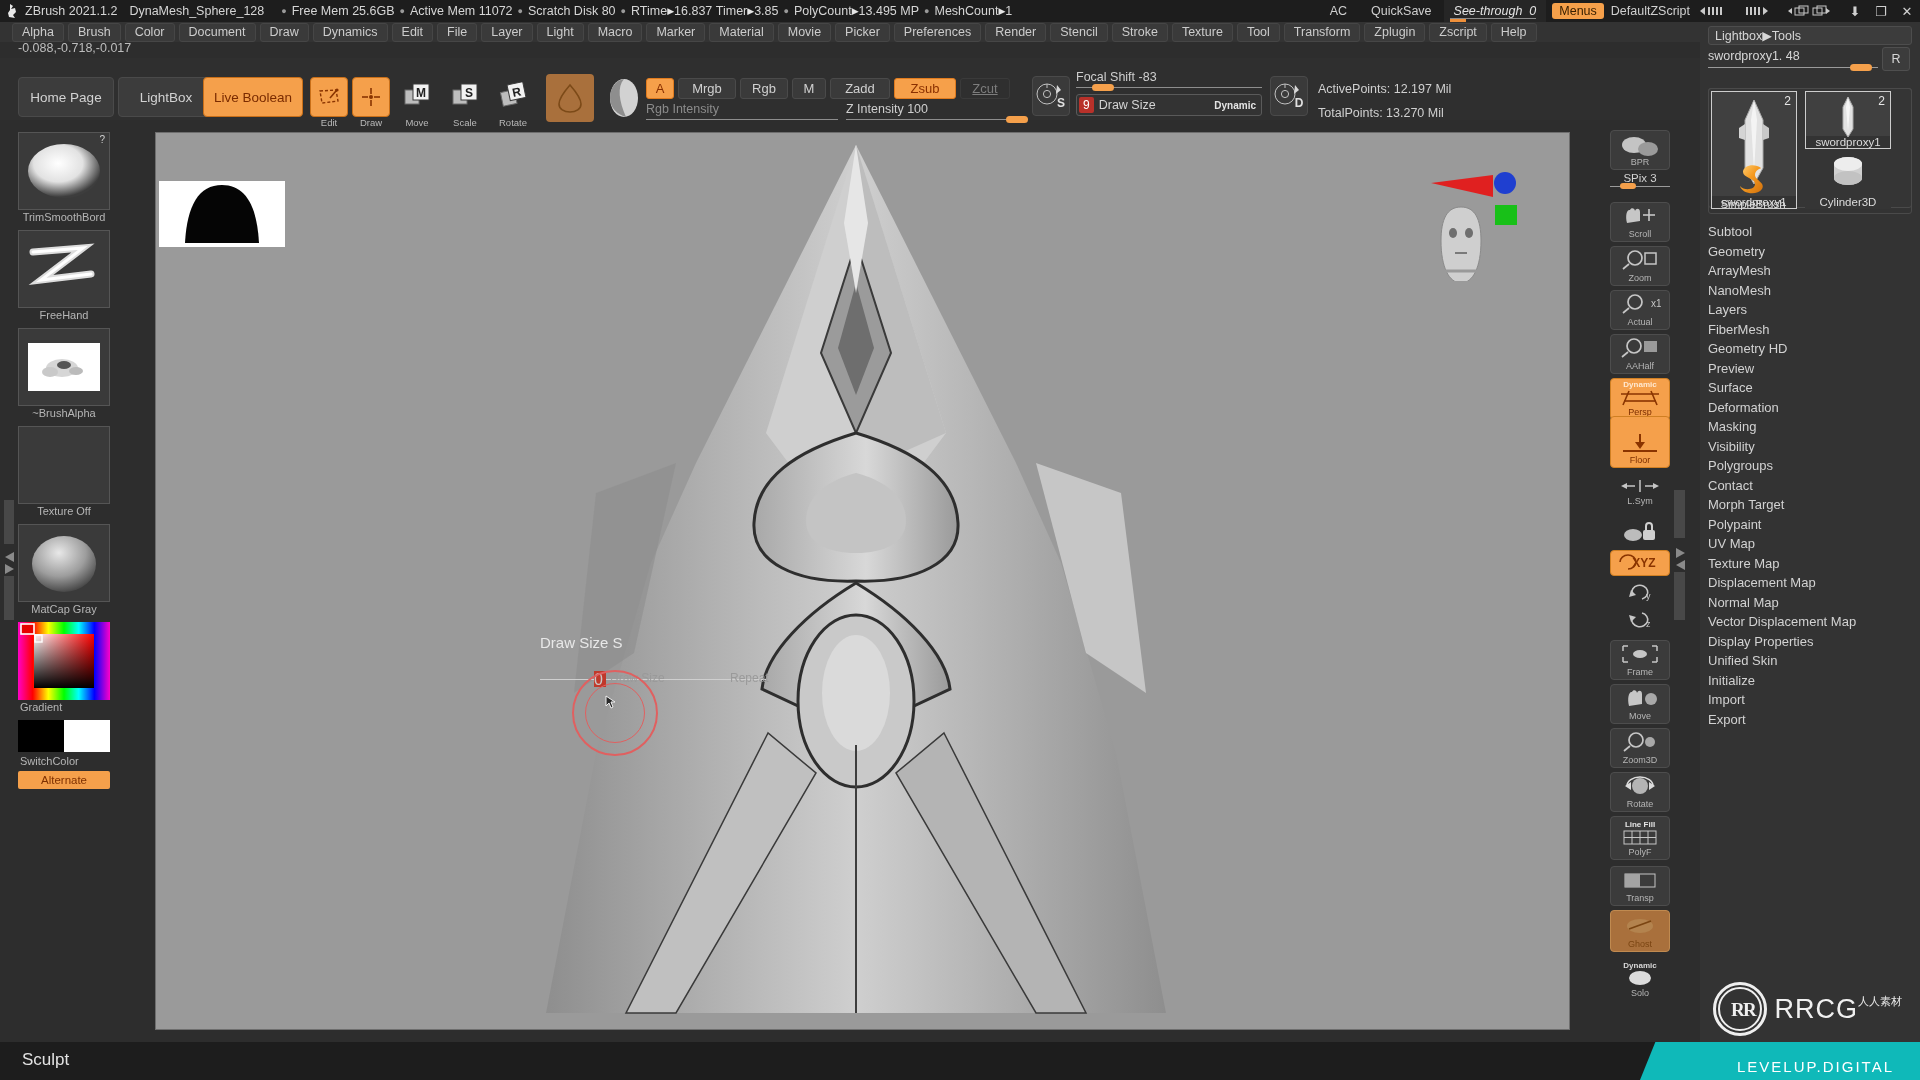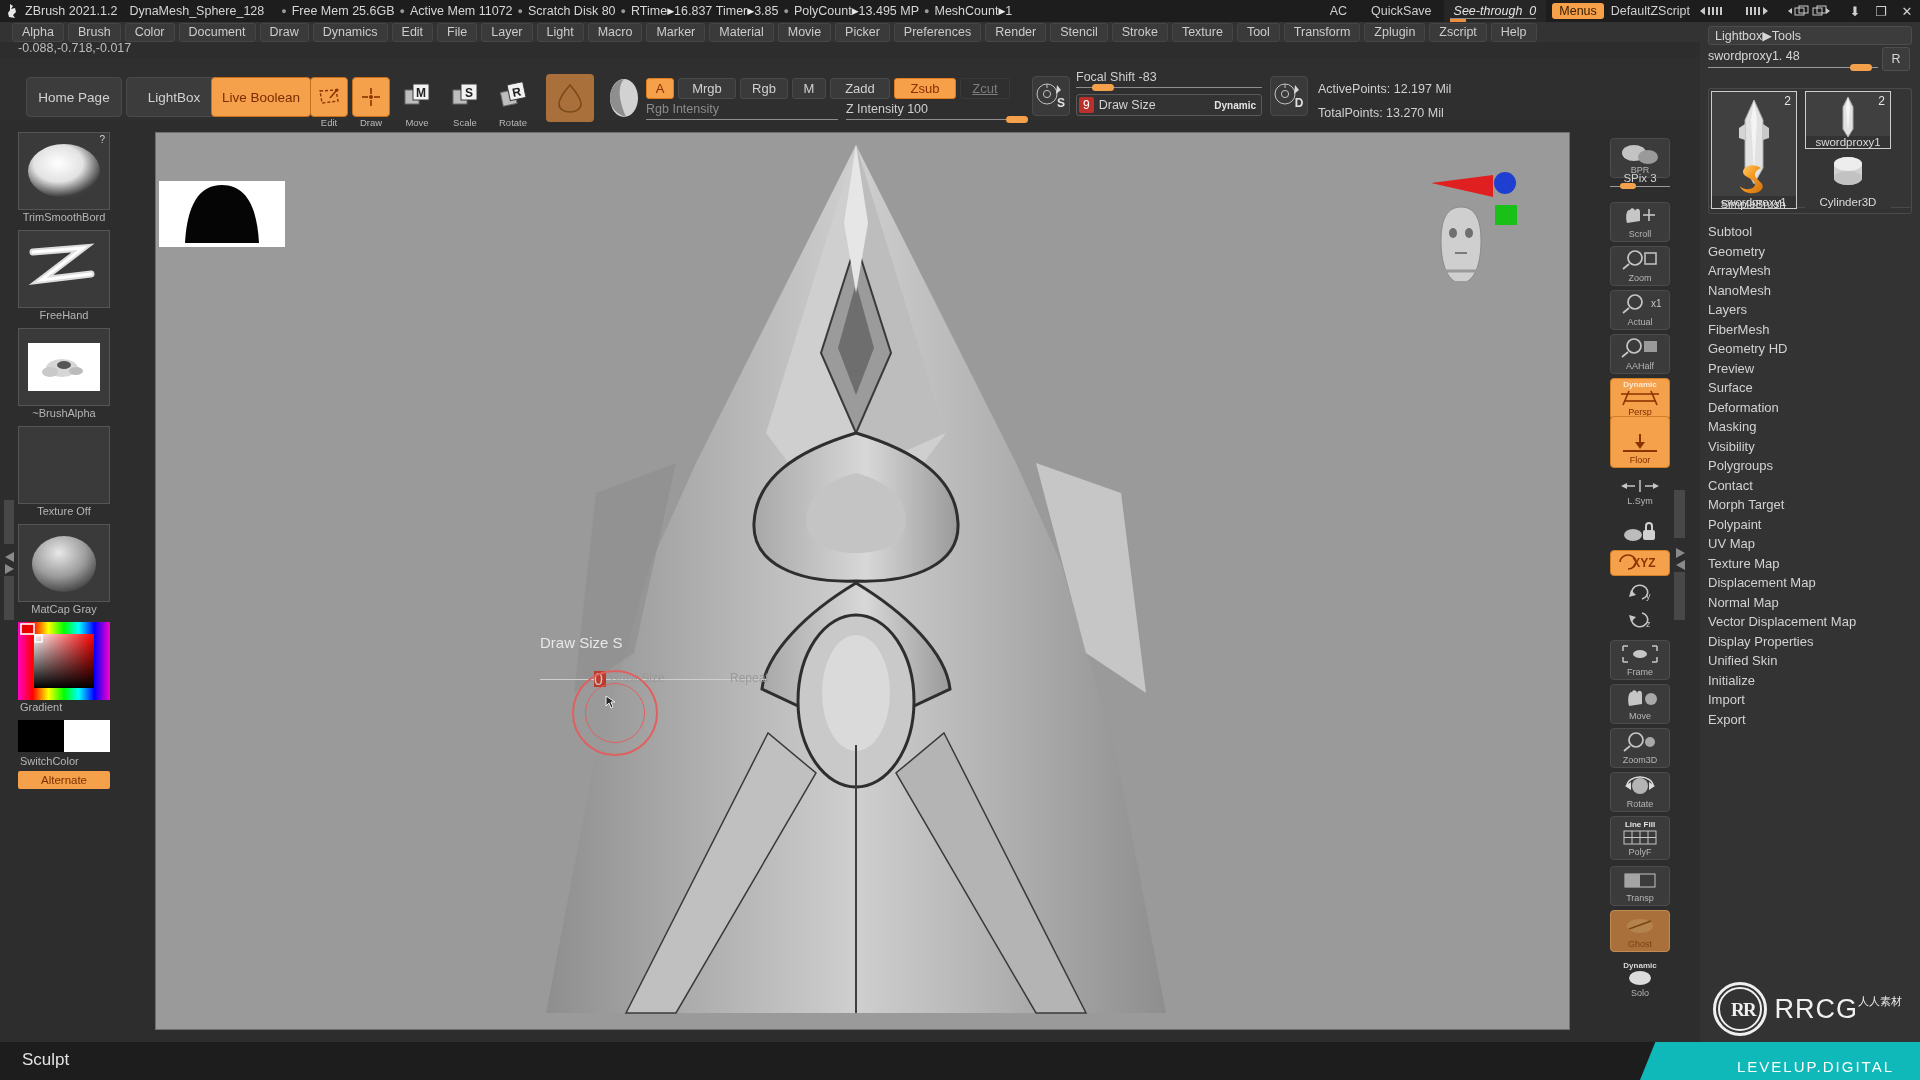--- a/index.html
+++ b/index.html
@@ -51,21 +51,21 @@
 
   
   .coordline {
     position:absolute; left:18px; top:41px; font-size:12.5px; color:#bdbdbd;
   }
 
   
   .toolbar { position:absolute; left:0; top:58px; width:1920px; height:62px; background:#2f2f2f; }
   .tbtn {
     position:absolute; border-radius:4px; display:flex; align-items:center; justify-content:center;
-    font-size:13.5px; border:1px solid #4a4a4a; background:#3c3c3c; color:#d2d2d2;margin-left:8px;
+    font-size:13.5px; border:1px solid #4a4a4a; background:#3c3c3c; color:#d2d2d2;
   }
   .tbtn.orange { background:#f5a04b; color:#7a2b00; border:1px solid #c96f18; }
   .icobtn {
     position:absolute; border-radius:4px; display:flex; flex-direction:column;
     align-items:center; justify-content:center; font-size:9px;
   }
   .icobtn.orange { background:#f5a04b; border:1px solid #c96f18; color:#8a3400; }
   .icolbl { font-size:9.5px; color:#b9b9b9; margin-top:1px; }
   .modebtn {
     position:absolute; height:21px; border-radius:3px; border:1px solid #4a4a4a;
@@ -598,21 +598,21 @@
   <div class="cursorring"></div>
   <div class="cursorring inner"></div>
   <div style="position:absolute; left:604px; top:694px;">
     <svg width="18" height="16" viewBox="0 0 18 16">
         <path d="M2 2 L2 12 L5 9 L7 14 L9 13 L7 8 L11 8 Z" fill="#2a2a2a" stroke="#f0f0f0" stroke-width="1"></path>
       </svg>
   </div>
 
   <div class="rshelf">
 
-    <div class="rbtn" style="top:8px; height:40px;">
+    <div class="rbtn" style="top:0px; height:40px;">
       <svg width="44" height="24" viewBox="0 0 44 24" style="margin-bottom:-2px">
         <ellipse cx="16" cy="10" rx="12" ry="8" fill="#c4c4c4"></ellipse>
           <ellipse cx="30" cy="14" rx="10" ry="7" fill="#9a9a9a"></ellipse>
       </svg>
       <span>BPR</span>
     </div>
 
     <div style="position:absolute; left:6px; top:42px; width:60px;">
       <div style="font-size:11.5px; color:#d2d2d2; text-align:center;">SPix 3</div>
       <div style="height:1px; background:#9a9a9a; position:relative; margin-top:2px;">

